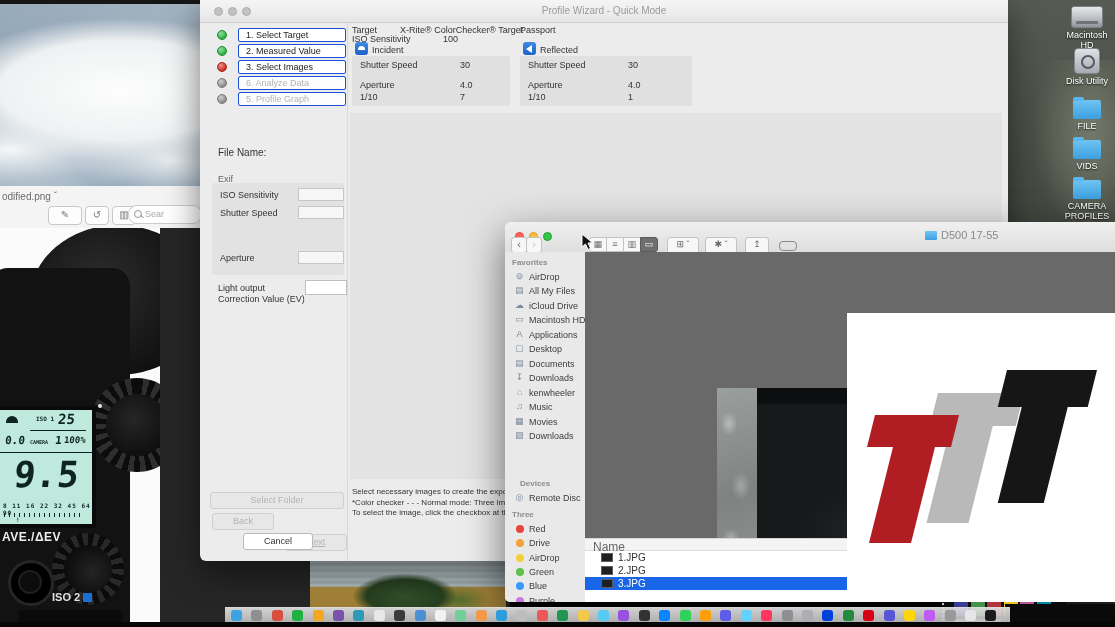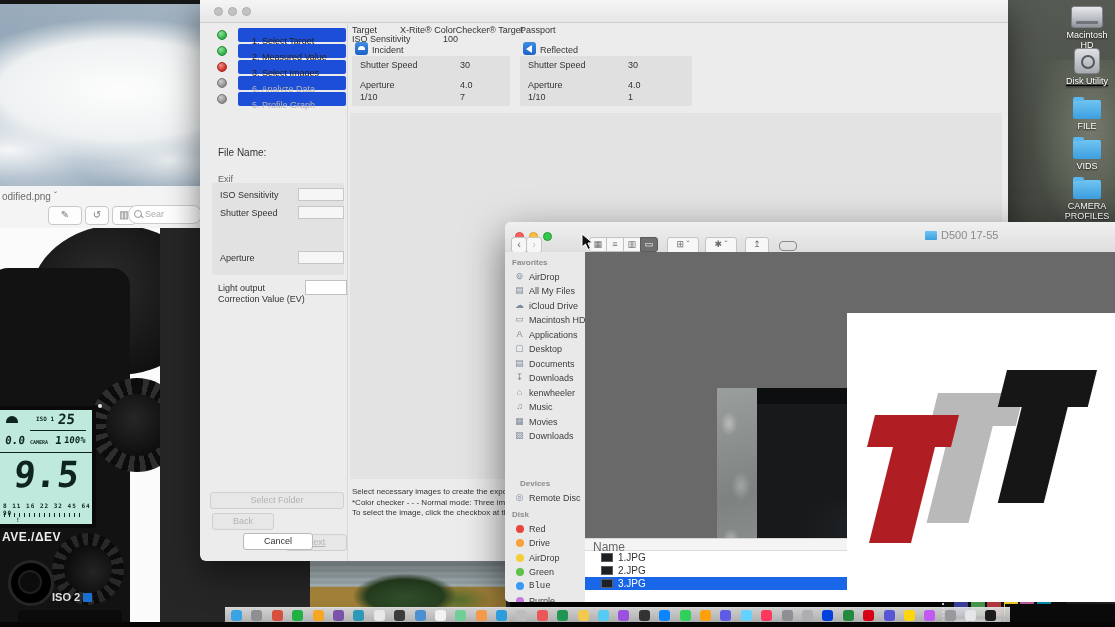--- a/index.html
+++ b/index.html
@@ -83,21 +83,21 @@
   .w-titlebar{position:absolute;left:0;top:0;width:100%;height:22px;border-radius:0;
     background:linear-gradient(#f5f5f5,#e6e6e6);border-bottom:1px solid #cecece;}
   .w-title{position:absolute;left:0;top:5px;width:100%;text-align:center;font-size:10px;color:#9b9b9b;}
   .tl{position:absolute;top:7px;width:9px;height:9px;border-radius:50%;}
   .tl.gray{background:#c2c2c2;border:1px solid #adadad;box-sizing:border-box;}
   .step-row{position:absolute;left:0;width:160px;height:15px;}
   .led{position:absolute;left:17px;top:2px;width:10px;height:10px;border-radius:50%;box-sizing:border-box;}
   .led-green{background:radial-gradient(circle at 35% 30%,#8be39a,#2fae46 70%);border:1px solid #1d8a33;}
   .led-red{background:radial-gradient(circle at 35% 30%,#f09089,#cb2f23 70%);border:1px solid #a32419;}
   .led-gray{background:radial-gradient(circle at 35% 30%,#cfcfcf,#8b8b8b 70%);border:1px solid #767676;}
-  .step-btn{position:absolute;left:38px;top:0;width:108px;height:14px;background:#fff;border:7px solid #1d4ed8;
+  .step-btn{position:absolute;left:38px;top:0;width:108px;height:14px;background:#fff;border:1px solid #1d4ed8;
     border-radius:2px;font-size:9px;line-height:13px;padding-left:7px;box-sizing:border-box;color:#222;}
   .step-btn.dim{color:#b4b4b4;background:#fdfdfd;}
   .w-label{position:absolute;font-size:9px;color:#333;}
   .exif-panel{position:absolute;left:12px;top:183px;width:132px;height:92px;background:#e2e2e2;border-radius:3px;}
   .exif-row-label{position:absolute;left:8px;font-size:9px;color:#333;}
   .exif-input{position:absolute;left:86px;width:40px;height:11px;background:#f6f6f6;border:1px solid #c6c6c6;font-size:8px;padding:0 2px;}
   .lo-input{position:absolute;left:105px;top:280px;width:36px;height:13px;background:#fff;border:1px solid #c0c0c0;font-size:8px;padding:0 2px;}
   .w-btn{position:absolute;height:15px;border:1px solid #d0d0d0;border-radius:3px;background:#e7e7e7;
     color:#b3b3b3;font-size:9px;text-align:center;line-height:14px;}
   .w-btn.on{background:#fff;border-color:#b9b9b9;color:#333;}
@@ -178,21 +178,21 @@
 <div id="screen">
 
   <div class="abs wallpaper">
       <div class="rock"></div>
     </div>
   <div id="desk-icons">
       <div class="abs desk-item" style="left: 1059px; top: 6px; z-index: 2;">
         <div class="icon-drive"></div>
         <div class="desk-label">Macintosh HD</div>
       </div>
-      <div class="abs desk-item" style="left: 1059px; top: 48px; z-index: 2; text-decoration: underline;">
+      <div class="abs desk-item" style="left: 1059px; top: 48px; z-index: 2;">
         <div class="icon-diskutil"></div>
         <div class="desk-label">Disk Utility</div>
       </div>
       <div class="abs desk-item" style="left: 1059px; top: 100px; z-index: 2;">
         <div class="icon-folder"></div>
         <div class="desk-label">FILE</div>
       </div>
       <div class="abs desk-item" style="left: 1059px; top: 140px; z-index: 2;">
         <div class="icon-folder"></div>
         <div class="desk-label">VIDS</div>
@@ -250,20 +250,21 @@
     <div class="m-btn"></div>
     <div class="m-iso2"><span>ISO 2</span><span class="bluechip"></span></div>
     <div class="m-base"></div>
   </div>
 
   <div class="abs wizard">
     <div class="w-titlebar">
       <span class="tl gray" style="left:14px;"></span>
       <span class="tl gray" style="left:28px;"></span>
       <span class="tl gray" style="left:42px;"></span>
+      <div class="w-title">Profile Wizard - Quick Mode</div>
     </div>
     <div id="wizard-steps">
         <div class="step-row" style="top: 28px;">
           <span class="led led-green"></span>
           <span class="step-btn">1. Select Target</span>
         </div>
         <div class="step-row" style="top: 44px;">
           <span class="led led-green"></span>
           <span class="step-btn">2. Measured Value</span>
         </div>
@@ -429,39 +430,39 @@
             <span class="slabel">Downloads</span>
           </div>
         </div>
       <span class="sb-header" style="top:227px;margin-left:8px;">Devices</span>
       <div id="dev-list">
           <div class="sb-item" style="top: 239px;">
             <span class="sicon">◎</span>
             <span class="slabel">Remote Disc</span>
           </div>
         </div>
-      <span class="sb-header" style="top:258px;">Disk</span>
+      <span class="sb-header" style="top:258px;">Three</span>
       <div id="tag-list">
           <div class="sb-item" style="top: 270px;">
             <span class="tag-dot" style="background: rgb(232, 70, 60);"></span>
             <span class="slabel">Red</span>
           </div>
           <div class="sb-item" style="top: 284.3px;">
             <span class="tag-dot" style="background: rgb(246, 161, 58);"></span>
             <span class="slabel">Drive</span>
           </div>
           <div class="sb-item" style="top: 298.6px;">
             <span class="tag-dot" style="background: rgb(244, 207, 58);"></span>
             <span class="slabel">AirDrop</span>
           </div>
           <div class="sb-item" style="top: 312.9px;">
             <span class="tag-dot" style="background: rgb(95, 192, 75);"></span>
             <span class="slabel">Green</span>
           </div>
-          <div class="sb-item" style="top: 327.2px; font-family: Liberation Mono, monospace;">
+          <div class="sb-item" style="top: 327.2px;">
             <span class="tag-dot" style="background: rgb(59, 154, 248);"></span>
             <span class="slabel">Blue</span>
           </div>
           <div class="sb-item" style="top: 341.5px;">
             <span class="tag-dot" style="background: rgb(199, 122, 224);"></span>
             <span class="slabel">Purple</span>
           </div>
         </div>
     </div>
     <div class="coverflow">

